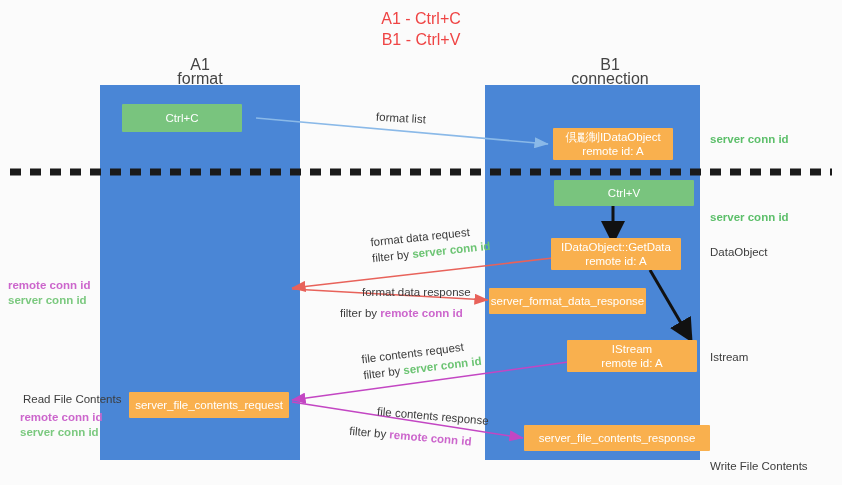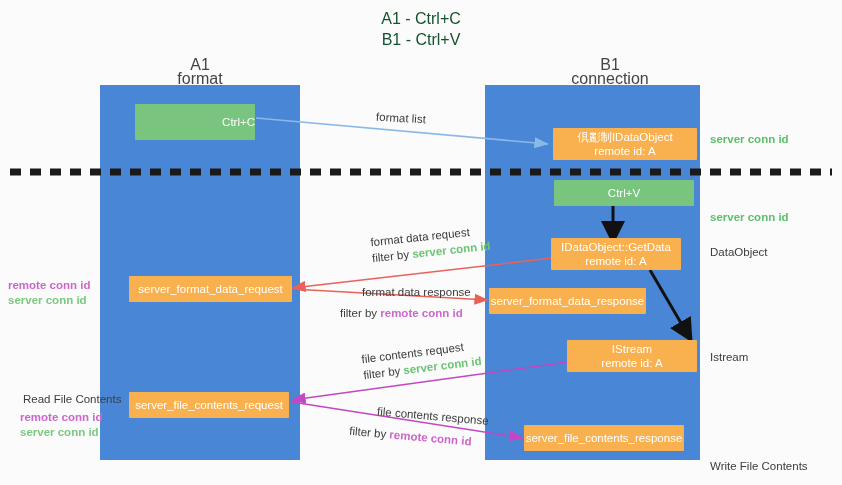--- a/index.html
+++ b/index.html
@@ -32,21 +32,21 @@
   #head-a1 { left: 130px; top: 58px; width: 140px; }
   #head-b1 { left: 540px; top: 58px; width: 140px; }
   .col-head .l1 { display: block; }
   .col-head .l2 { display: block; }
 
   #title {
     position: absolute;
     left: 0; top: 8px;
     width: 842px;
     text-align: center;
-    color: #14532d;
+    color: #ef4444;
     font-size: 16px;
     line-height: 21px;
   }
   #title span { display: block; }
 
   svg#wires {
     position: absolute;
     left: 0; top: 0;
     width: 842px;
     height: 485px;
@@ -143,56 +143,53 @@
 
     <line x1="553" y1="258" x2="292" y2="288" stroke="#e8625a" stroke-width="1.6" marker-end="url(#ah-red)"></line>
 
     <line x1="292" y1="289" x2="488" y2="300" stroke="#e8625a" stroke-width="1.6" marker-end="url(#ah-red)"></line>
 
     <line x1="568" y1="362" x2="292" y2="400" stroke="#c346c3" stroke-width="1.6" marker-end="url(#ah-magenta)"></line>
 
     <line x1="292" y1="402" x2="523" y2="438" stroke="#c346c3" stroke-width="1.6" marker-end="url(#ah-magenta)"></line>
   </svg>
 
-  <div class="node green" style="left:135px; top:104px; width:120px; height:36px;align-items:flex-end;">
+  <div class="node green" style="left:122px; top:104px; width:120px; height:28px;">
     <span>Ctrl+C</span>
   </div>
 
-  <div class="node orange" style="left:553px; top:128px; width:144px; height:32px;">
+  <div class="node orange" style="left:553px; top:128px; width:120px; height:32px;">
     <span>倶彲制IDataObject</span>
     <span class="sub">remote id: A</span>
   </div>
 
   <div class="node green" style="left:554px; top:180px; width:140px; height:26px;">
     <span>Ctrl+V</span>
   </div>
 
   <div class="node orange" style="left:551px; top:238px; width:130px; height:32px;">
     <span>IDataObject::GetData</span>
     <span class="sub">remote id: A</span>
   </div>
 
   <div class="node orange" style="left:567px; top:340px; width:130px; height:32px;">
     <span>IStream</span>
     <span class="sub">remote id: A</span>
   </div>
 
-  <div class="node orange" style="left:129px; top:276px; width:163px; height:26px;">
-    <span>server_format_data_request</span>
-  </div>
 
   <div class="node orange" style="left:489px; top:288px; width:157px; height:26px;">
     <span>server_format_data_response</span>
   </div>
 
   <div class="node orange" style="left:129px; top:392px; width:160px; height:26px;">
     <span>server_file_contents_request</span>
   </div>
 
-  <div class="node orange" style="left:524px; top:425px; width:160px; height:26px;">
+  <div class="node orange" style="left:524px; top:425px; width:186px; height:26px;">
     <span>server_file_contents_response</span>
   </div>
 
   <div class="flowlabel" style="left:376px; top:110px; transform:rotate(3deg);">
     <span>format list</span>
   </div>
 
   <div class="flowlabel" style="left:371px; top:228px; transform:rotate(-6deg);">
     <div><span>format data request</span></div>
     <div>

